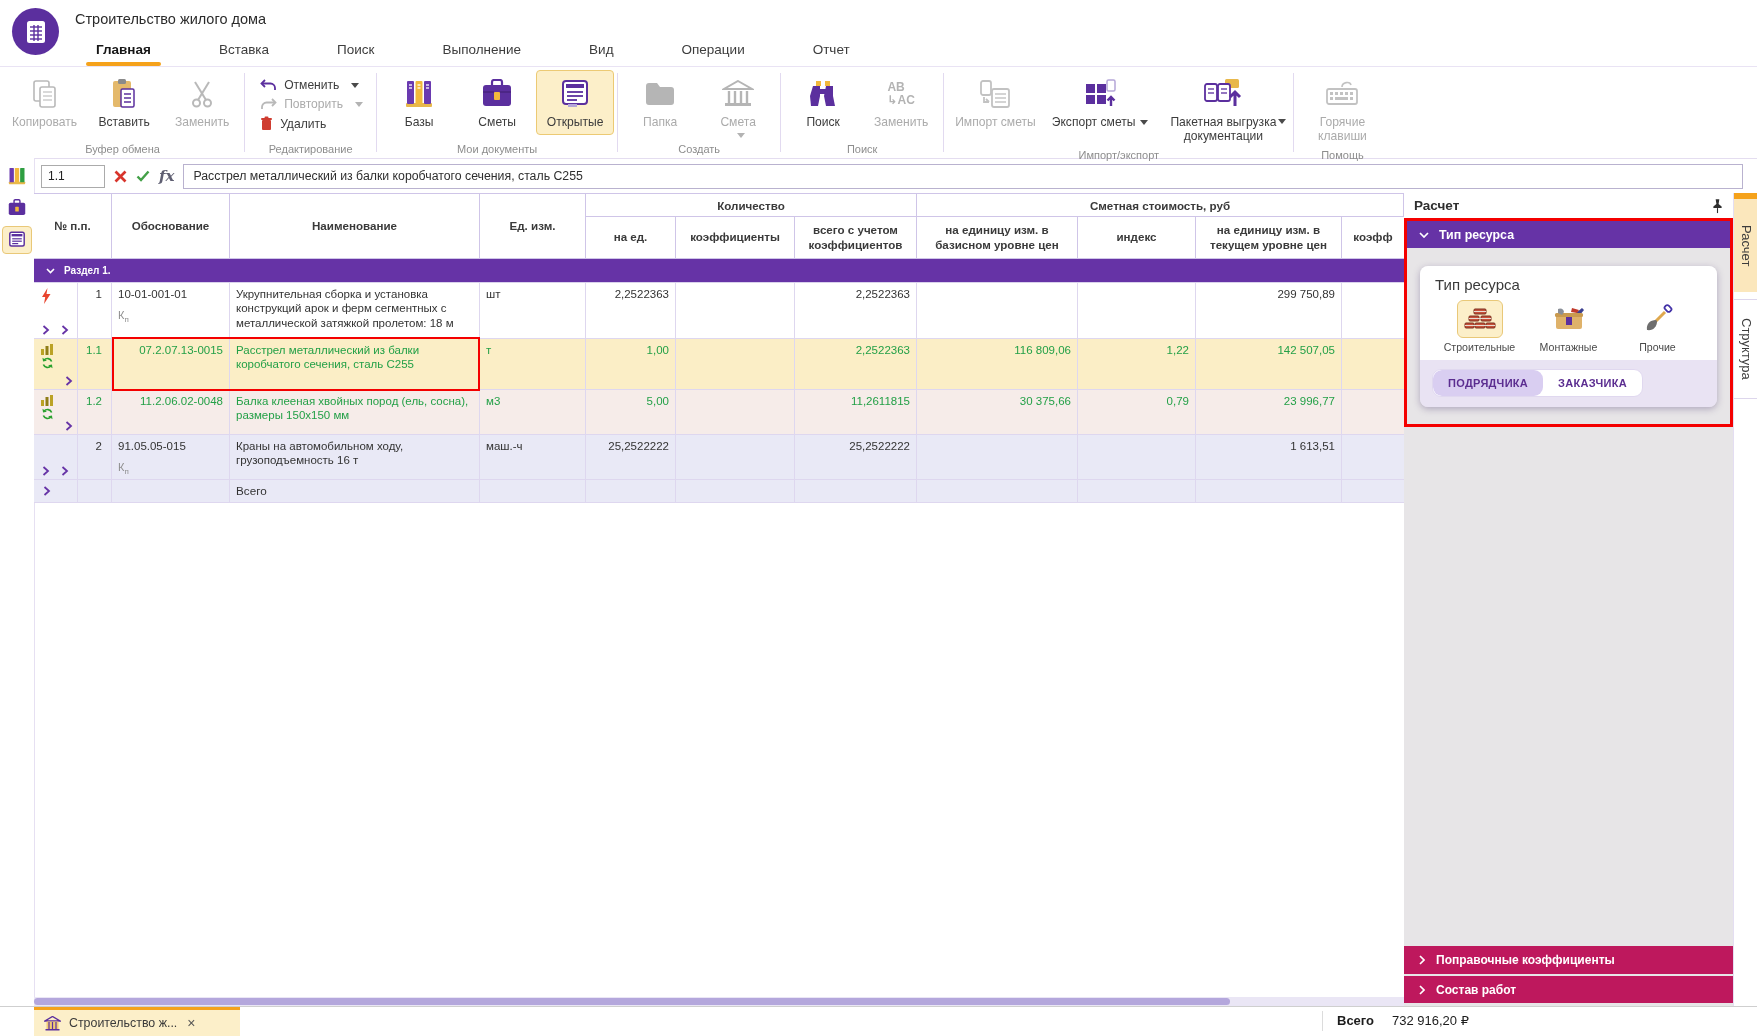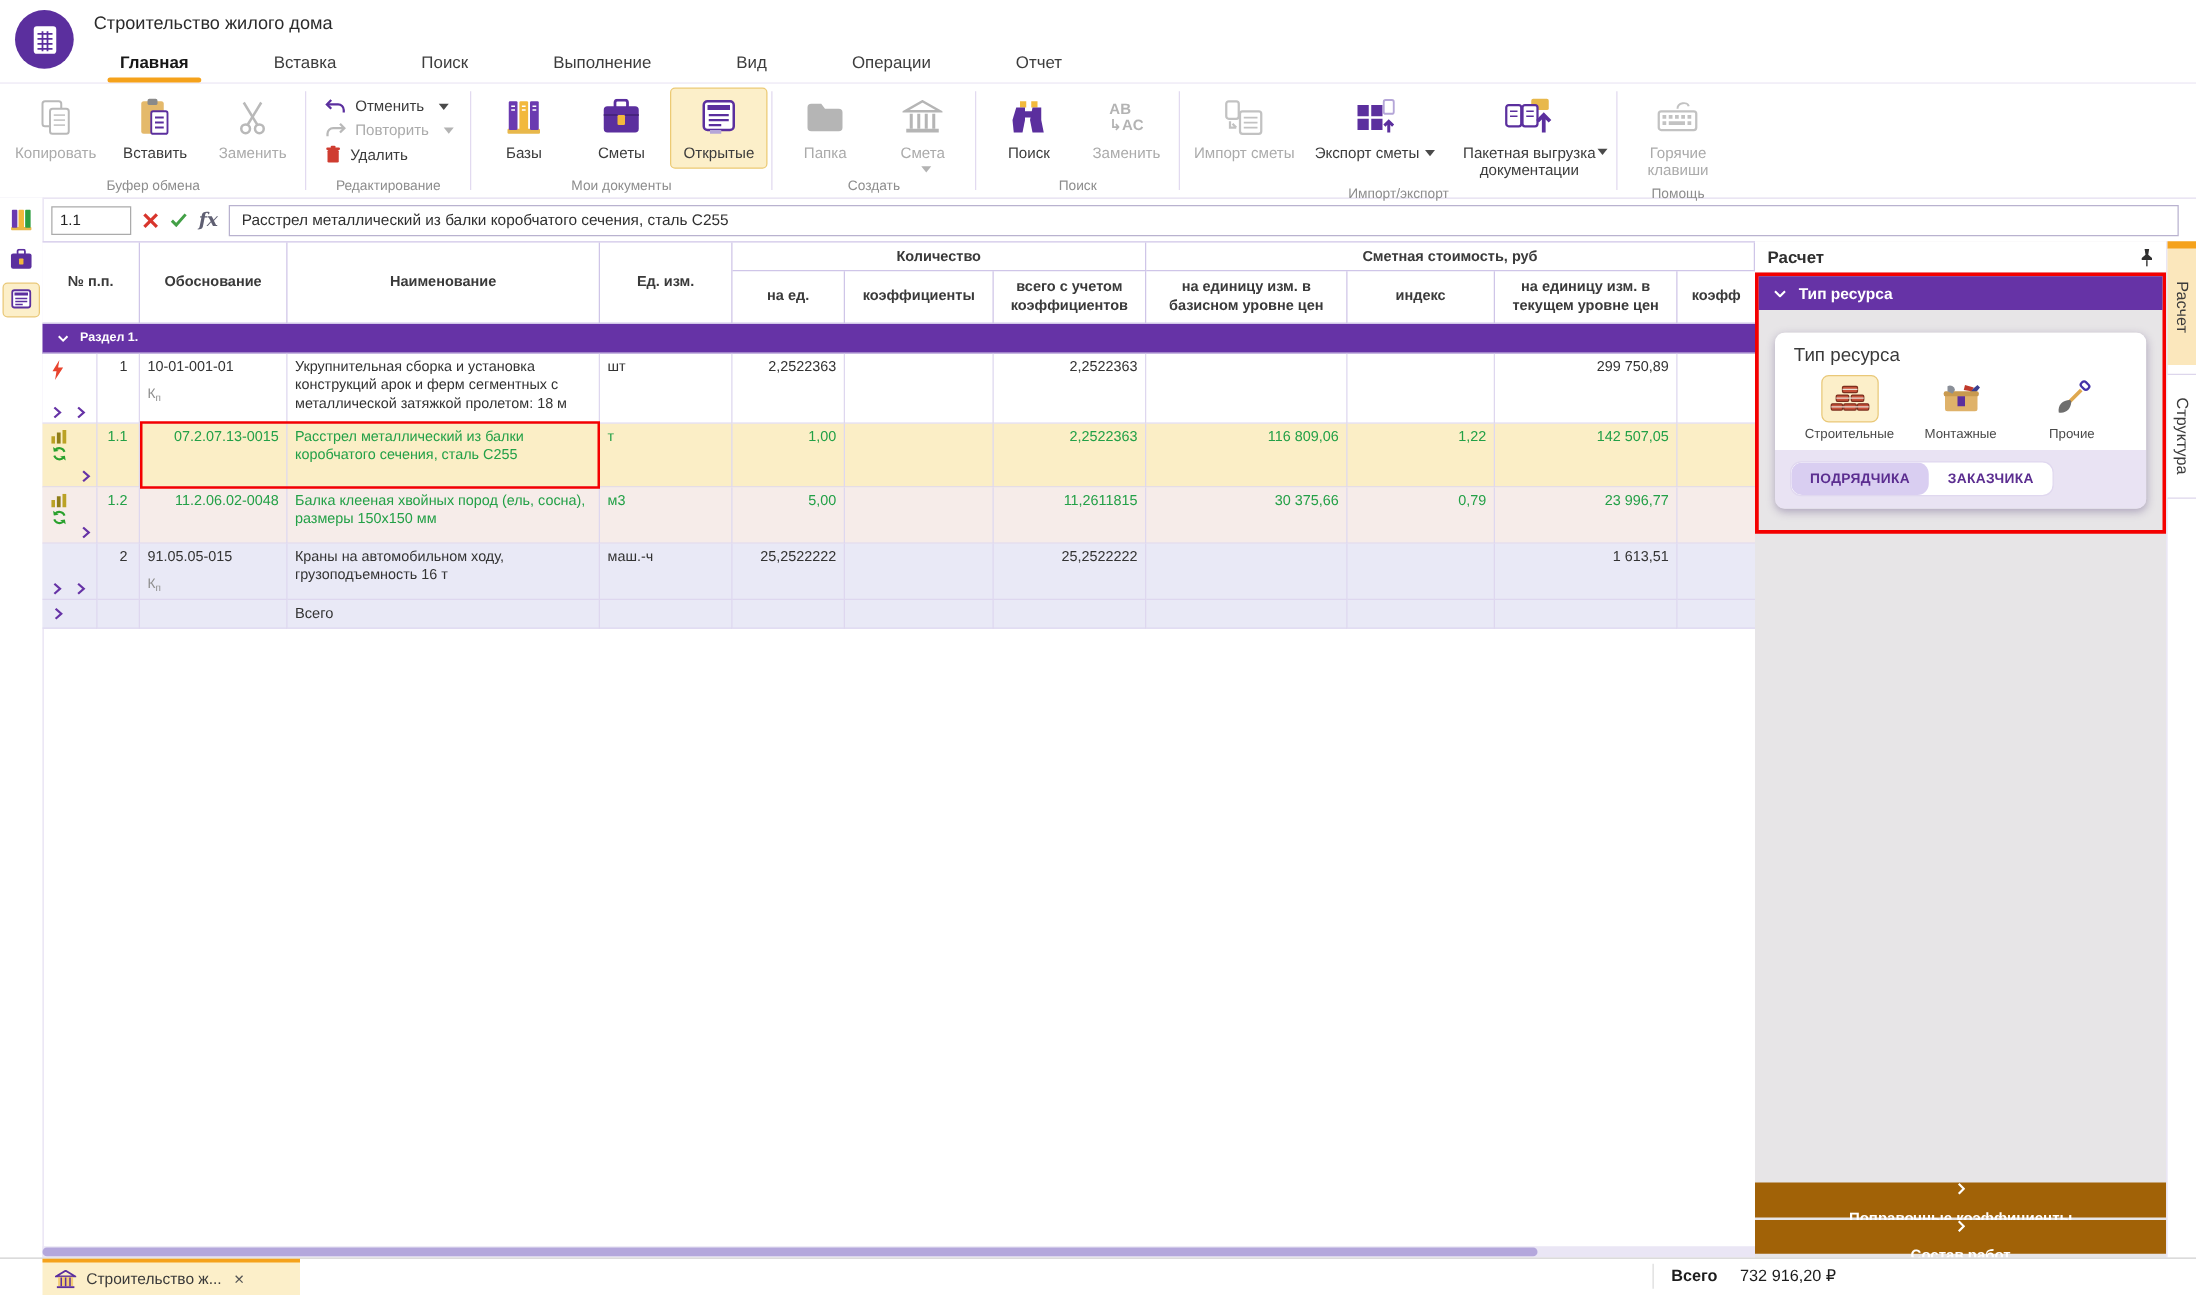--- a/index.html
+++ b/index.html
@@ -86,22 +86,22 @@
   .card-title{font-size:15px;color:#3a3a3a;}
   .options{display:flex;margin-top:7px;}
   .opt{flex:1;display:flex;flex-direction:column;align-items:center;gap:3px;}
   .opt-ic{width:46px;height:38px;display:flex;align-items:center;justify-content:center;border:1px solid transparent;border-radius:6px;box-sizing:border-box;}
   .opt.selected .opt-ic{background:#fcefc9;border-color:#e9c878;}
   .opt-label{font-size:10.6px;color:#4a4a4a;}
   .card-foot{background:#e9e3f3;padding:9px 12px 10px;}
   .toggle{display:inline-flex;background:#fff;border-radius:9px;overflow:hidden;border:1px solid #e0d8ef;}
   .tg{padding:7px 15px;font-size:11px;font-weight:bold;color:#5b2d90;letter-spacing:.3px;}
   .tg.active{background:#d9cef1;border-radius:9px;}
-  .pbar{position:absolute;left:0;right:0;height:28px;background:#a16207;color:#fff;display:flex;align-items:center;
-        gap:11px;padding:0 15px;font-size:12px;font-weight:bold;box-sizing:border-box;flex-direction:column;}
+  .pbar{position:absolute;left:0;right:0;height:28px;background:#be185d;color:#fff;display:flex;align-items:center;
+        gap:11px;padding:0 15px;font-size:12px;font-weight:bold;box-sizing:border-box;}
   
   .sidetabs{position:absolute;left:1733px;top:193px;width:24px;bottom:29px;background:#fff;border-left:1px solid #e4def2;}
   .orange-cap{height:6px;background:#f5a21b;}
   .vtab{writing-mode:vertical-rl;display:flex;align-items:center;justify-content:center;width:100%;
         font-size:13px;color:#3c3c3c;box-sizing:border-box;}
   .vtab.active{background:#fbe7bc;height:93px;}
   .vtab.plain{background:#fff;height:100px;margin-top:7px;border-top:1px solid #ddd6ec;border-bottom:1px solid #ddd6ec;}
   
   .hscroll{position:absolute;left:34px;top:997px;width:1370px;height:9px;background:#eae6f5;}
   .hthumb{position:absolute;left:0;top:1px;width:1196px;height:7px;background:#b4a7dc;border-radius:4px;}

